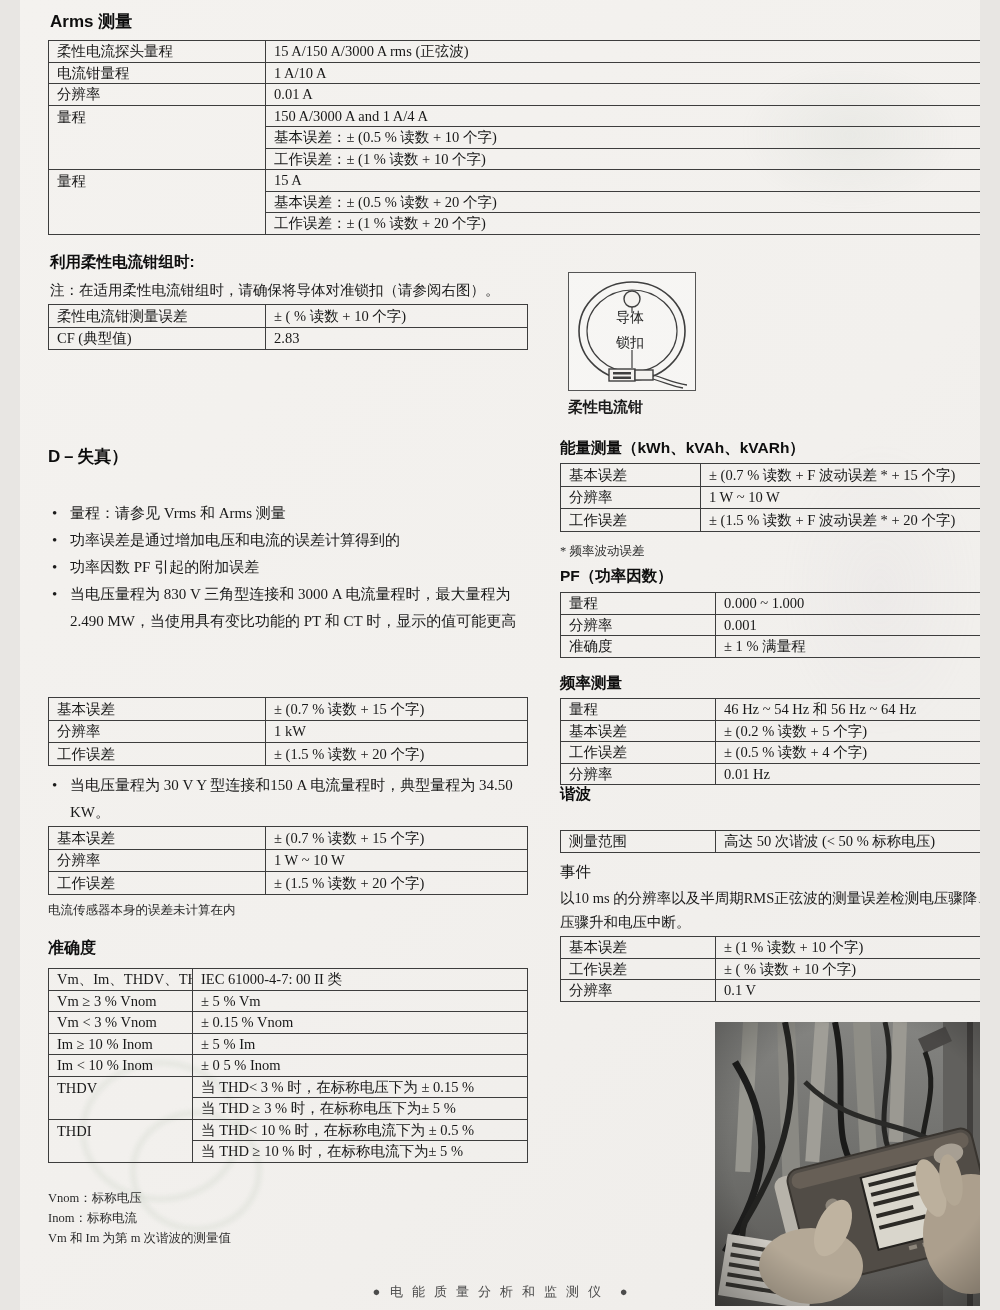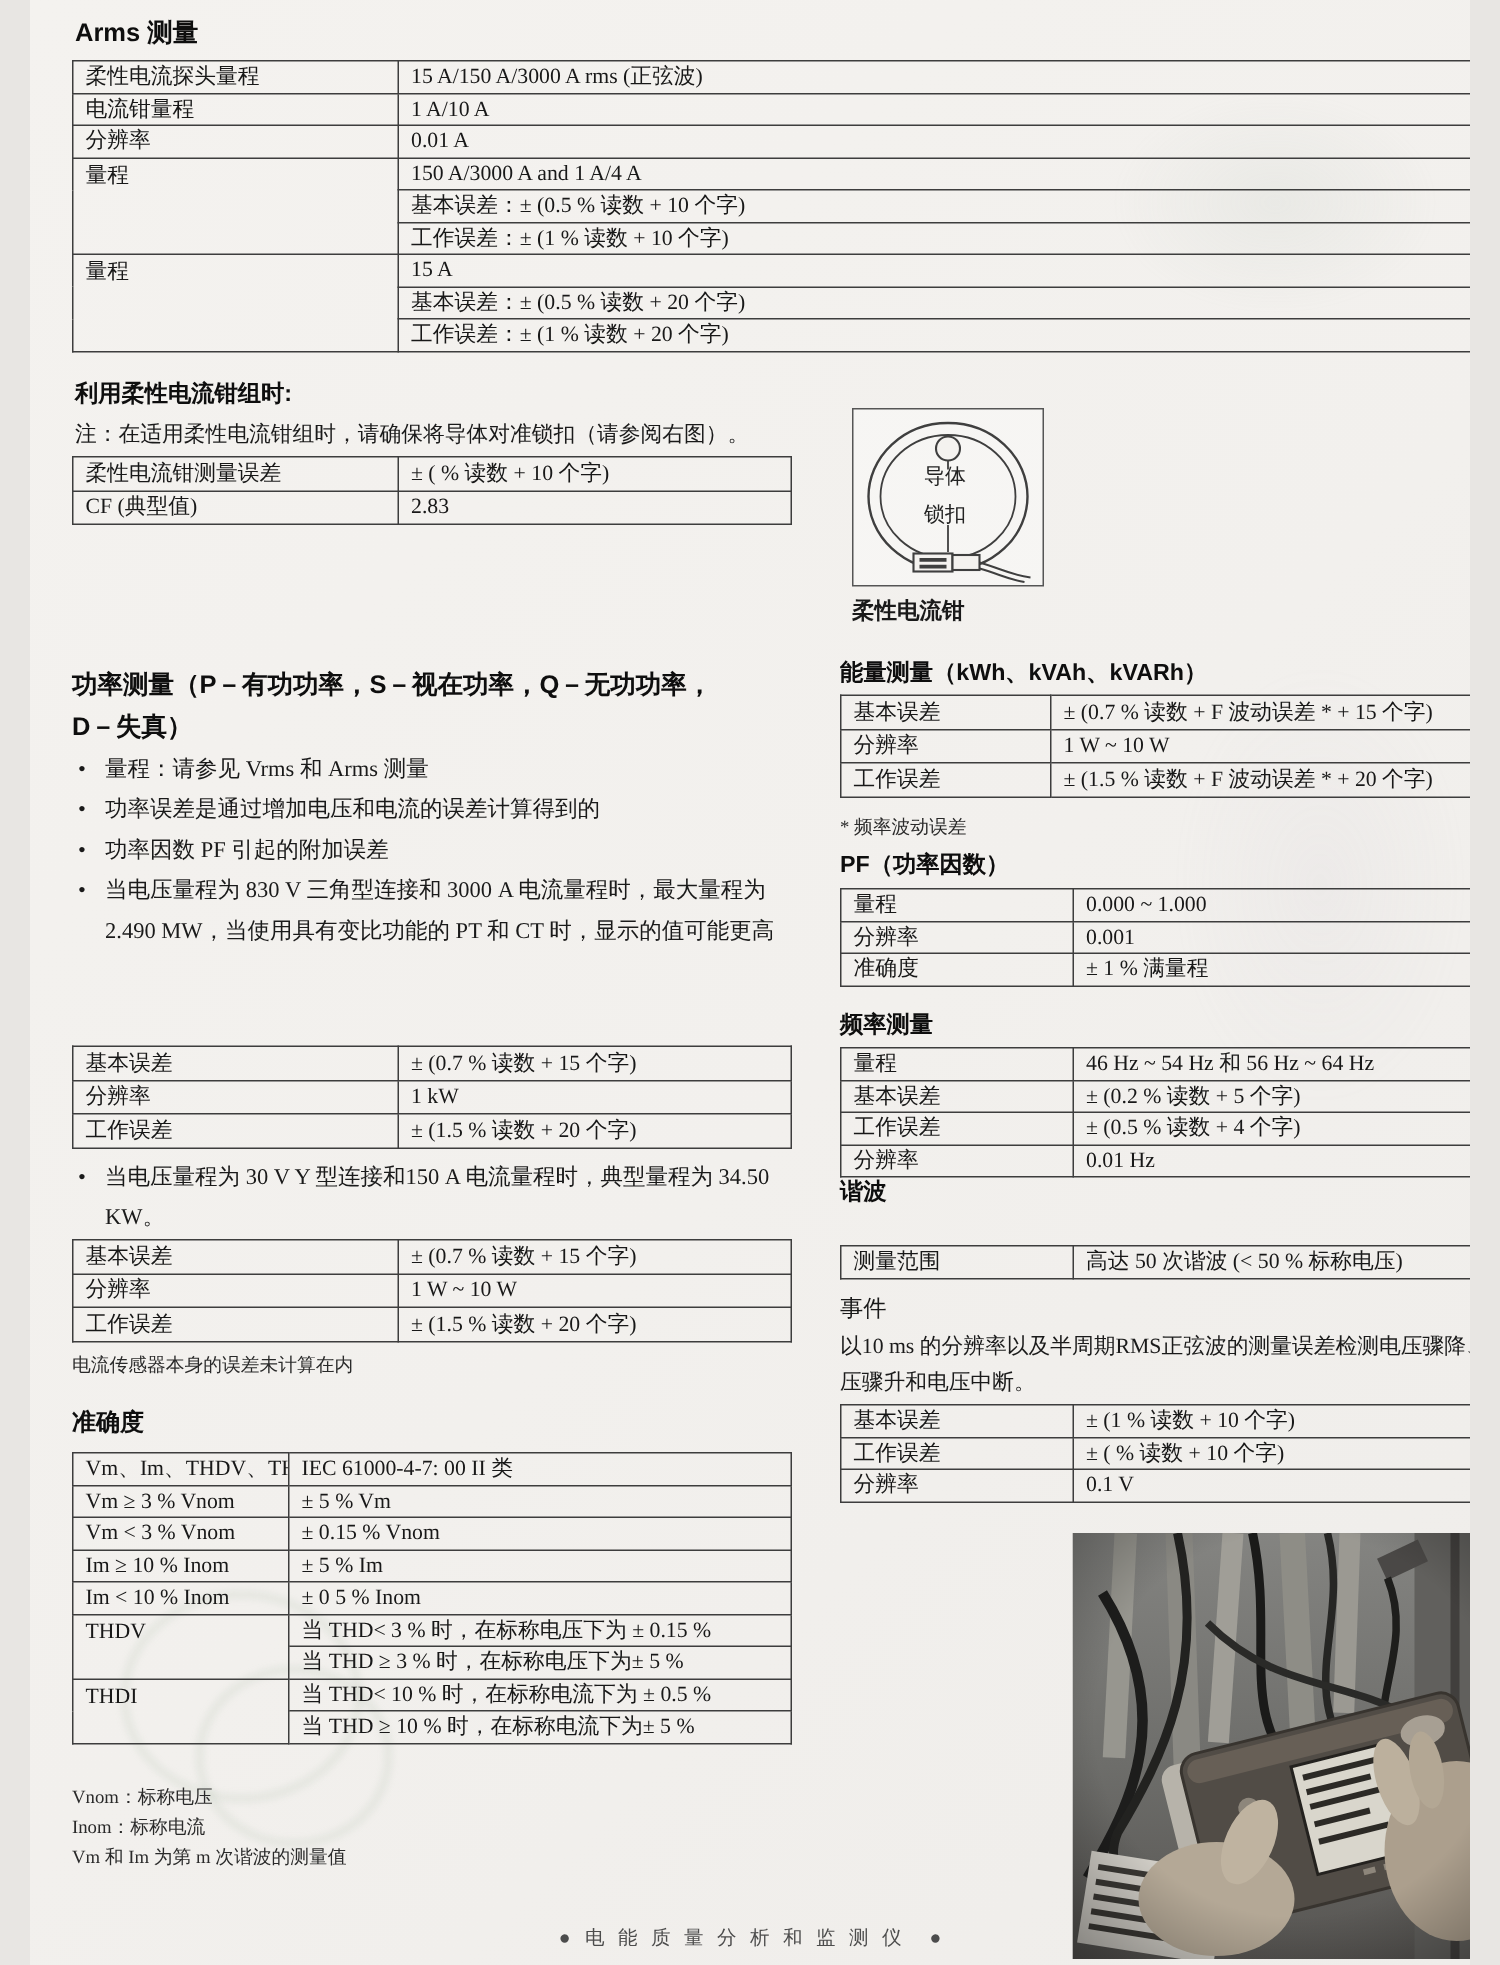--- a/index.html
+++ b/index.html
@@ -129,21 +129,20 @@
       <rect x="44" y="103.5" width="18" height="2.5" fill="#3f3f3f"></rect>
       <path d="M84,102 C98,106 104,110 118,112" fill="none" stroke="#3f3f3f" stroke-width="1.3"></path>
       <path d="M84,106 C98,110 102,113 114,115" fill="none" stroke="#3f3f3f" stroke-width="1.3"></path>
     </svg>
     <span class="fig-label" style="left:47px;top:36px;">导体</span>
     <span class="fig-label" style="left:47px;top:61px;">锁扣</span>
   </div>
   <div class="abs fig-caption" style="left:548px;top:398px;">柔性电流钳</div>
 
   <div class="abs h-sans h-big" style="left:28px;top:443px;line-height:28px;width:500px;">
-    <div>功率测量（P－有功功率，S－视在功率，Q－无功功率，</div>
     <div>D－失真）</div>
   </div>
 
   <ul class="bullets abs" style="left:28px;top:500px;width:482px;">
     <li>量程：请参见 Vrms 和 Arms 测量</li>
     <li>功率误差是通过增加电压和电流的误差计算得到的</li>
     <li>功率因数 PF 引起的附加误差</li>
     <li>当电压量程为 830 V 三角型连接和 3000 A 电流量程时，最大量程为 2.490 MW，当使用具有变比功能的 PT 和 CT 时，显示的值可能更高</li>
   </ul>
 

